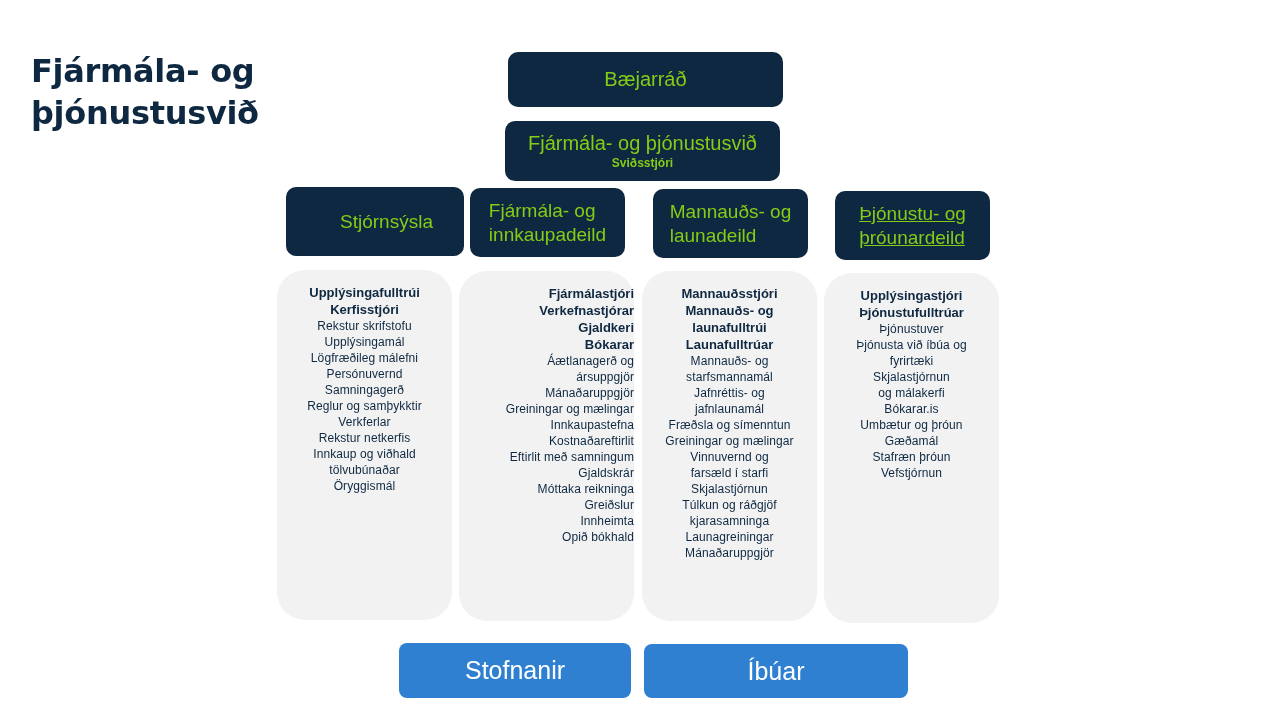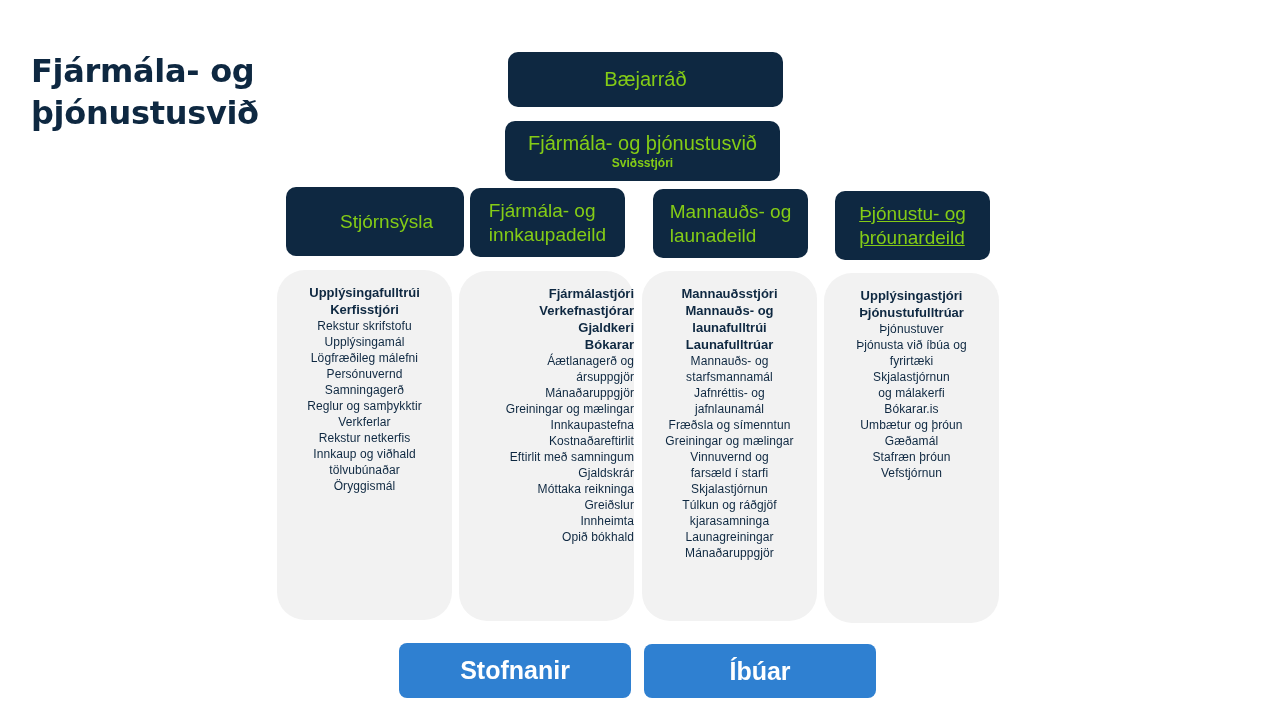--- a/index.html
+++ b/index.html
@@ -37,24 +37,23 @@
     .card .bold { font-weight: bold; font-size: 13px; line-height: 17px; }
     .card .item { letter-spacing: 0.1px; }
     #card-0 { left: 277px; top: 270px; width: 175px; height: 350px; }
     #card-1 { left: 459px; top: 271px; width: 175px; height: 350px; text-align: right; }
     #card-2 { left: 642px; top: 271px; width: 175px; height: 350px; }
     #card-3 { left: 824px; top: 273px; width: 175px; height: 350px; }
     .blue {
       position: absolute; background: #2f80d1; color: #ffffff;
       border-radius: 8px; display: flex; align-items: center; justify-content: center;
       font-size: 25px;
-      font-weight: bold;
     }
     #btn-0 { left: 399px; top: 643px; width: 232px; height: 55px; }
-    #btn-1 { left: 644px; top: 644px; width: 232px; height: 54px; }
+    #btn-1 { left: 644px; top: 644px; width: 264px; height: 54px; }
   </style>
 </head>
 <body>
 
 <div class="title">Fjármála- og
 þjónustusvið</div>
 
 <div class="navy" id="top-box">
   <span>Bæjarráð</span>
 </div>

